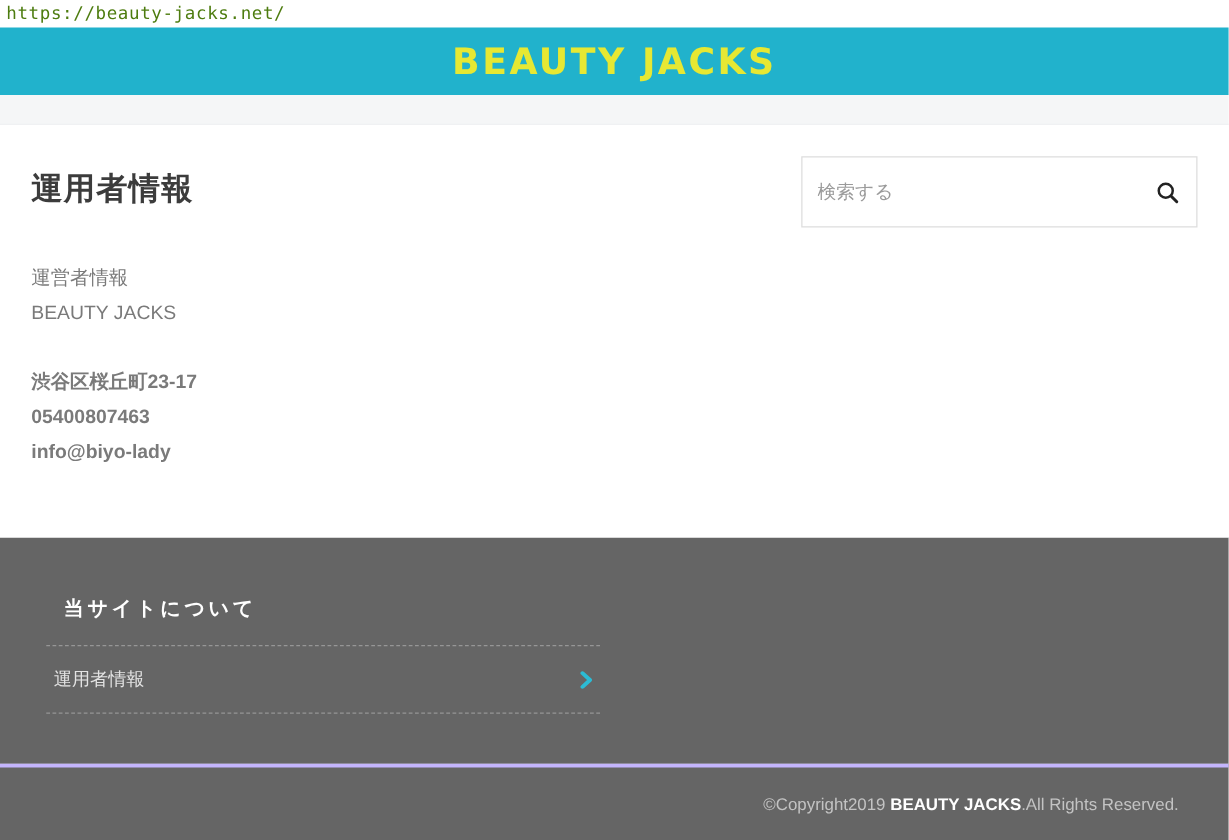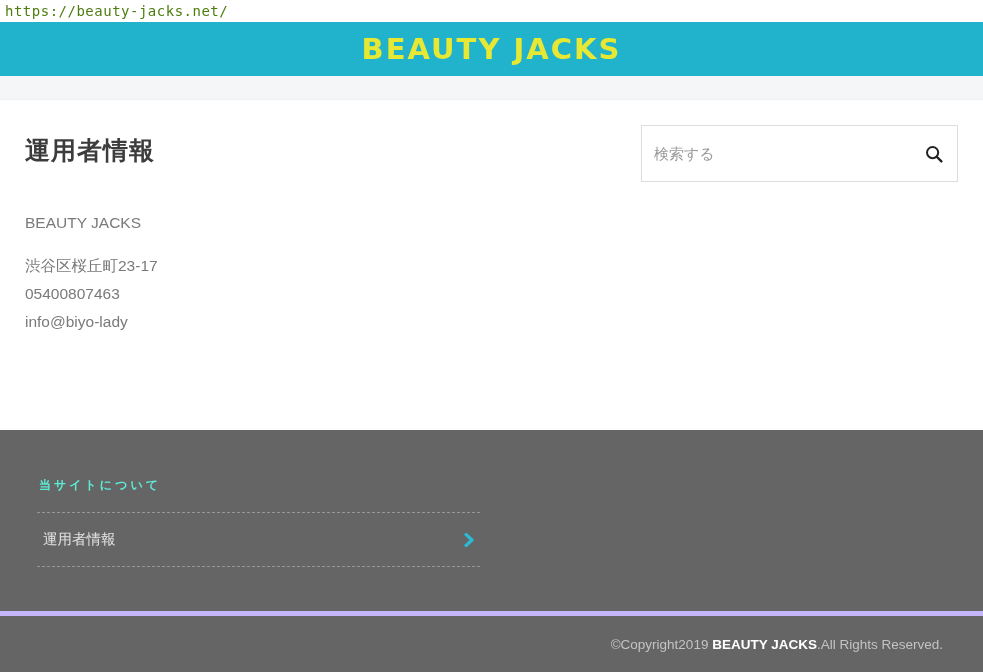--- a/index.html
+++ b/index.html
@@ -60,43 +60,43 @@
   .search-input::placeholder{color:#9a9a9a;}
   .search-btn{
     width:46px;height:100%;border:none;background:none;cursor:pointer;
     display:flex;align-items:center;justify-content:center;padding:0;
   }
   .info-block{margin:0;}
   .info-block p{
     margin:0;font-size:15.5px;line-height:28px;color:var(--body-text);
   }
   .info-block.first{margin-top:27px;}
-  .info-block.second{margin-top:15px;}
+  .info-block.second{margin-top:27px;font-weight:bold;}
   
   .footer-nav{
     height:181px;background:var(--footer-gray);
     padding:47px 0 0 37px;
   }
   .nav-heading{
-    margin:0 0 0 2px;font-size:12px;font-weight:bold;
-    color:#5eead4;letter-spacing:3px;
+    margin:0 0 0 14px;font-size:16px;font-weight:bold;
+    color:#ffffff;letter-spacing:3px;
   }
   .footer-list{
     list-style:none;margin:18px 0 0 0;padding:0;width:443px;
     border-top:1px dashed rgba(255,255,255,.32);
   }
   .footer-item{
     display:flex;justify-content:space-between;align-items:center;
     height:54px;padding:0 6px 0 6px;
     border-bottom:1px dashed rgba(255,255,255,.32);
     color:#e3e3e3;font-size:14.5px;cursor:pointer;
   }
   .copyright-bar{
     height:61px;background:var(--footer-gray);
-    border-top:5px solid #c4b5fd;
+    border-top:3px solid #c4b5fd;
     display:flex;align-items:center;justify-content:flex-end;
     padding-right:40px;
   }
   .copyright{color:#c3c3c3;font-size:13.5px;}
   .copyright .brand{color:#ffffff;font-weight:bold;}
 </style>
 </head>
 <body>
 
 <div class="url-bar">
@@ -119,20 +119,21 @@
           <svg width="20" height="20" viewBox="0 0 20 20">
             <circle cx="8.6" cy="8.6" r="5.6" fill="none" stroke="#222" stroke-width="2"></circle>
             <line x1="13" y1="13" x2="17.4" y2="17.4" stroke="#222" stroke-width="2.4" stroke-linecap="round"></line>
           </svg>
         </span>
       </button>
     </form>
   </div>
 
   <div class="info-block first">
+    <p>運営者情報</p>
     <p>BEAUTY JACKS</p>
   </div>
 
   <div class="info-block second">
     <p>渋谷区桜丘町23-17</p>
     <p>05400807463</p>
     <p>info@biyo-lady</p>
   </div>
 </main>
 

